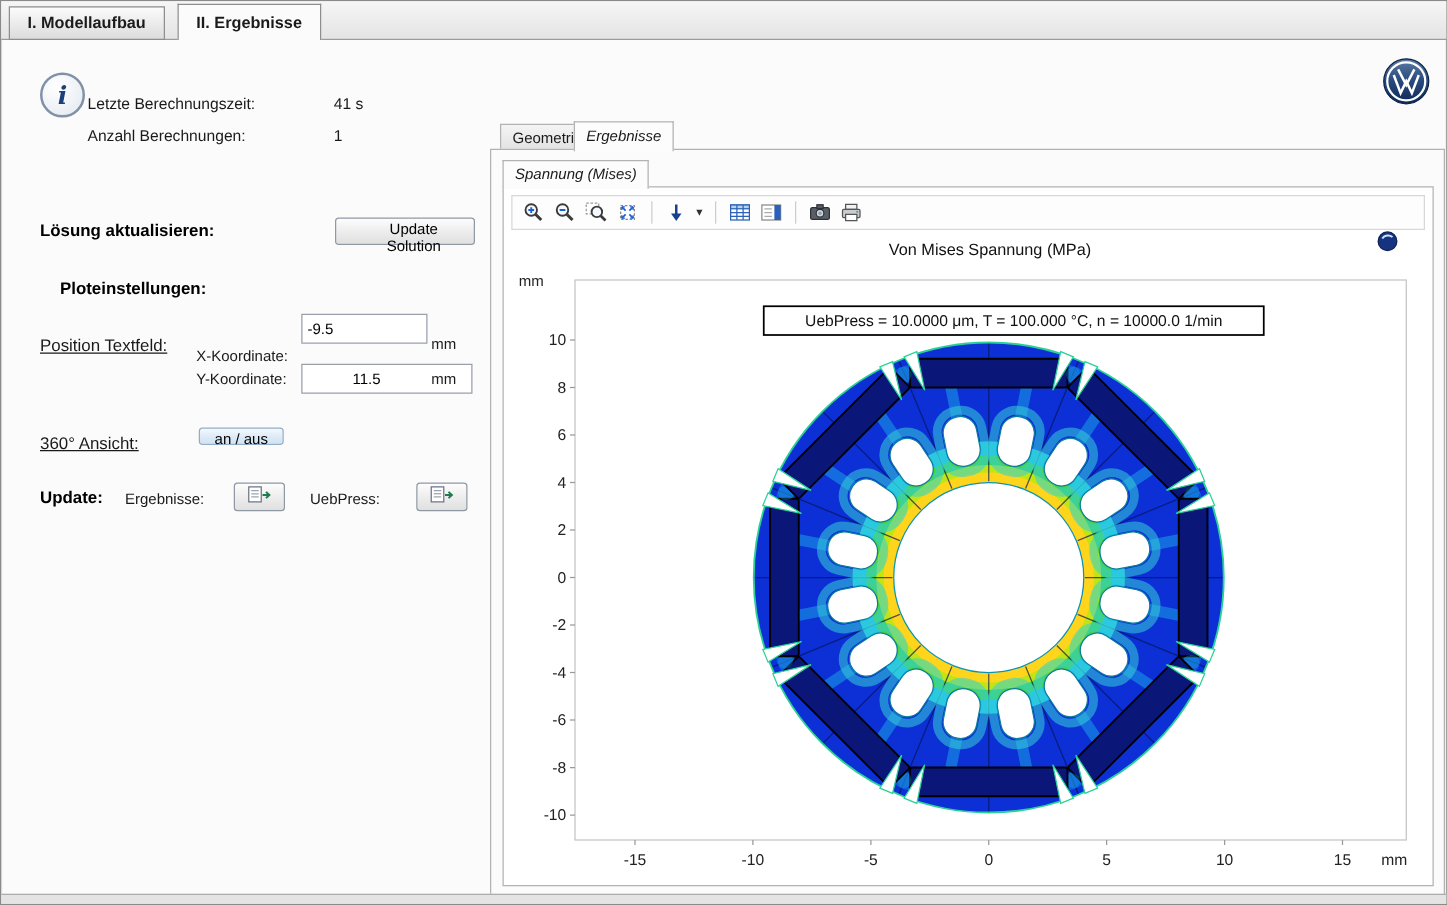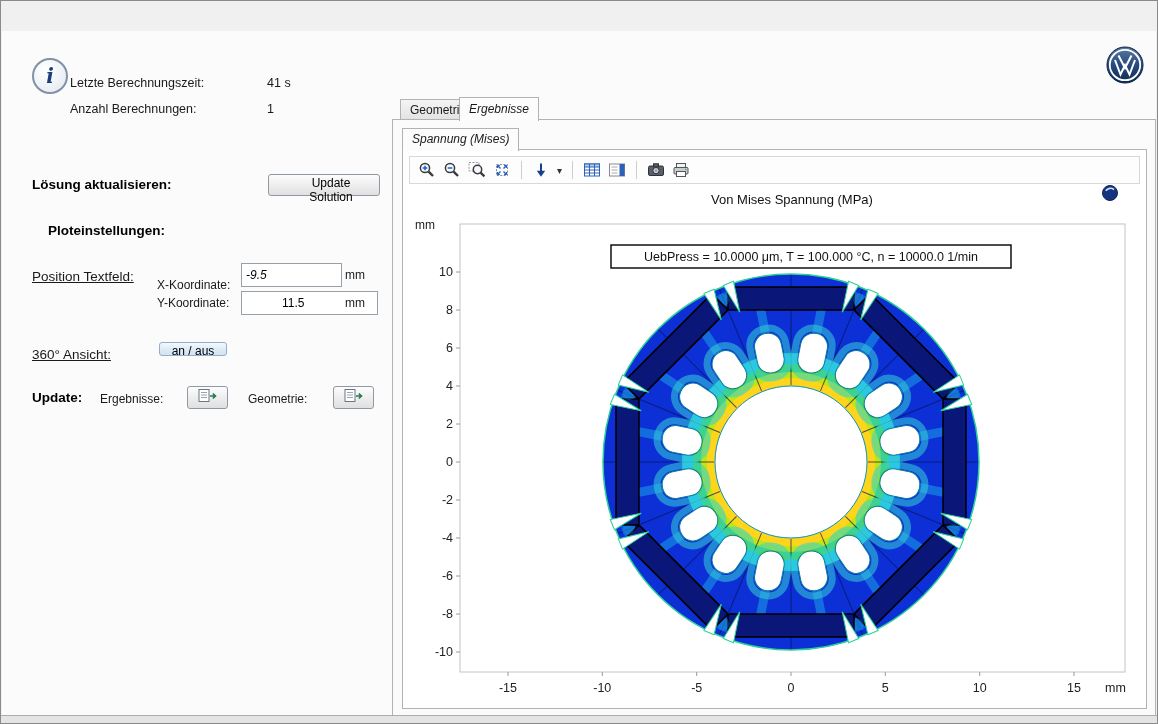--- a/index.html
+++ b/index.html
@@ -43,38 +43,46 @@
             display:flex;align-items:center;justify-content:center;
             font-family:"DejaVu Serif",serif;font-style:italic;font-weight:bold;
             font-size:20px;color:#1b3f78;}
   svg text{font-family:"Liberation Sans",sans-serif;}
 </style>
 </head>
 <body>
 
 <div class="window">
 
+  <div class="tabbar">
+    <div class="main-tab inactive" style="left:6px;">
+      <span>I. Modellaufbau</span>
+    </div>
+    <div class="main-tab active" style="left:141px;">
+      <span>II. Ergebnisse</span>
+    </div>
+  </div>
 
   <div class="content">
 
     <div class="infocirc">i</div>
 
     <span class="lbl" style="left:68px;top:45px;">Letzte Berechnungszeit:</span>
     <span class="lbl" style="left:265px;top:45px;">41 s</span>
     <span class="lbl" style="left:68px;top:71px;">Anzahl Berechnungen:</span>
     <span class="lbl" style="left:265px;top:71px;">1</span>
 
     <span class="lbl-b" style="left:30px;top:146px;">Lösung aktualisieren:</span>
     <button class="btn" style="left:266px;top:143px;width:112px;height:22px;padding-left:20px;">Update Solution</button>
 
     <span class="lbl-b" style="left:30px;top:192px;padding-left:16px;">Ploteinstellungen:</span>
 
     <span class="lbl-u" style="left:30px;top:238px;">Position Textfeld:</span>
     <span class="lbl-sm" style="left:155px;top:237px;margin-top:10px;">X-Koordinate:</span>
-    <input class="inp" style="left: 239px; top: 232px; width: 91px; height: 20px; font-style: italic;" value="-9.5">
+    <input class="inp" style="left: 239px; top: 220px; width: 91px; height: 20px;" value="-9.5">
     <span class="lbl-sm" style="left:343px;top:237px;">mm</span>
     <span class="lbl-sm" style="left:155px;top:265px;">Y-Koordinate:</span>
     <input class="inp" style="left: 239px; top: 260px; width: 91px; height: 20px; padding-left: 40px;" value="11.5">
     <span class="lbl-sm" style="left:343px;top:265px;">mm</span>
 
     <span class="lbl-u" style="left:30px;top:316px;">360° Ansicht:</span>
     <button class="btn btn-blue" style="left:157px;top:311px;width:68px;height:14px;">an / aus</button>
 
     <span class="lbl-b" style="left:30px;top:359px;">Update:</span>
     <span class="lbl-sm" style="left:98px;top:361px;">Ergebnisse:</span>
@@ -82,21 +90,21 @@
       <span>
         <svg width="20" height="16" viewBox="0 0 20 16">
             <rect x="1" y="1.5" width="10" height="12" fill="#fff" stroke="#6b7686"></rect>
             <line x1="3" y1="4.5" x2="9" y2="4.5" stroke="#9aa4ae"></line>
             <line x1="3" y1="7" x2="9" y2="7" stroke="#9aa4ae"></line>
             <line x1="3" y1="9.5" x2="9" y2="9.5" stroke="#9aa4ae"></line>
             <path d="M12,8 h5 M14.8,5.5 L17.5,8 L14.8,10.5" fill="none" stroke="#1f7a4d" stroke-width="1.6"></path>
           </svg>
       </span>
     </button>
-    <span class="lbl-sm" style="left:246px;top:361px;">Geometrie:</span>
+    <span class="lbl-sm" style="left:246px;top:361px;">UebPress:</span>
     <button class="btn iconbtn" style="left:331px;top:355px;width:41px;height:23px;">
       <span>
         <svg width="20" height="16" viewBox="0 0 20 16">
             <rect x="1" y="1.5" width="10" height="12" fill="#fff" stroke="#6b7686"></rect>
             <line x1="3" y1="4.5" x2="9" y2="4.5" stroke="#9aa4ae"></line>
             <line x1="3" y1="7" x2="9" y2="7" stroke="#9aa4ae"></line>
             <line x1="3" y1="9.5" x2="9" y2="9.5" stroke="#9aa4ae"></line>
             <path d="M12,8 h5 M14.8,5.5 L17.5,8 L14.8,10.5" fill="none" stroke="#1f7a4d" stroke-width="1.6"></path>
           </svg>
       </span>

